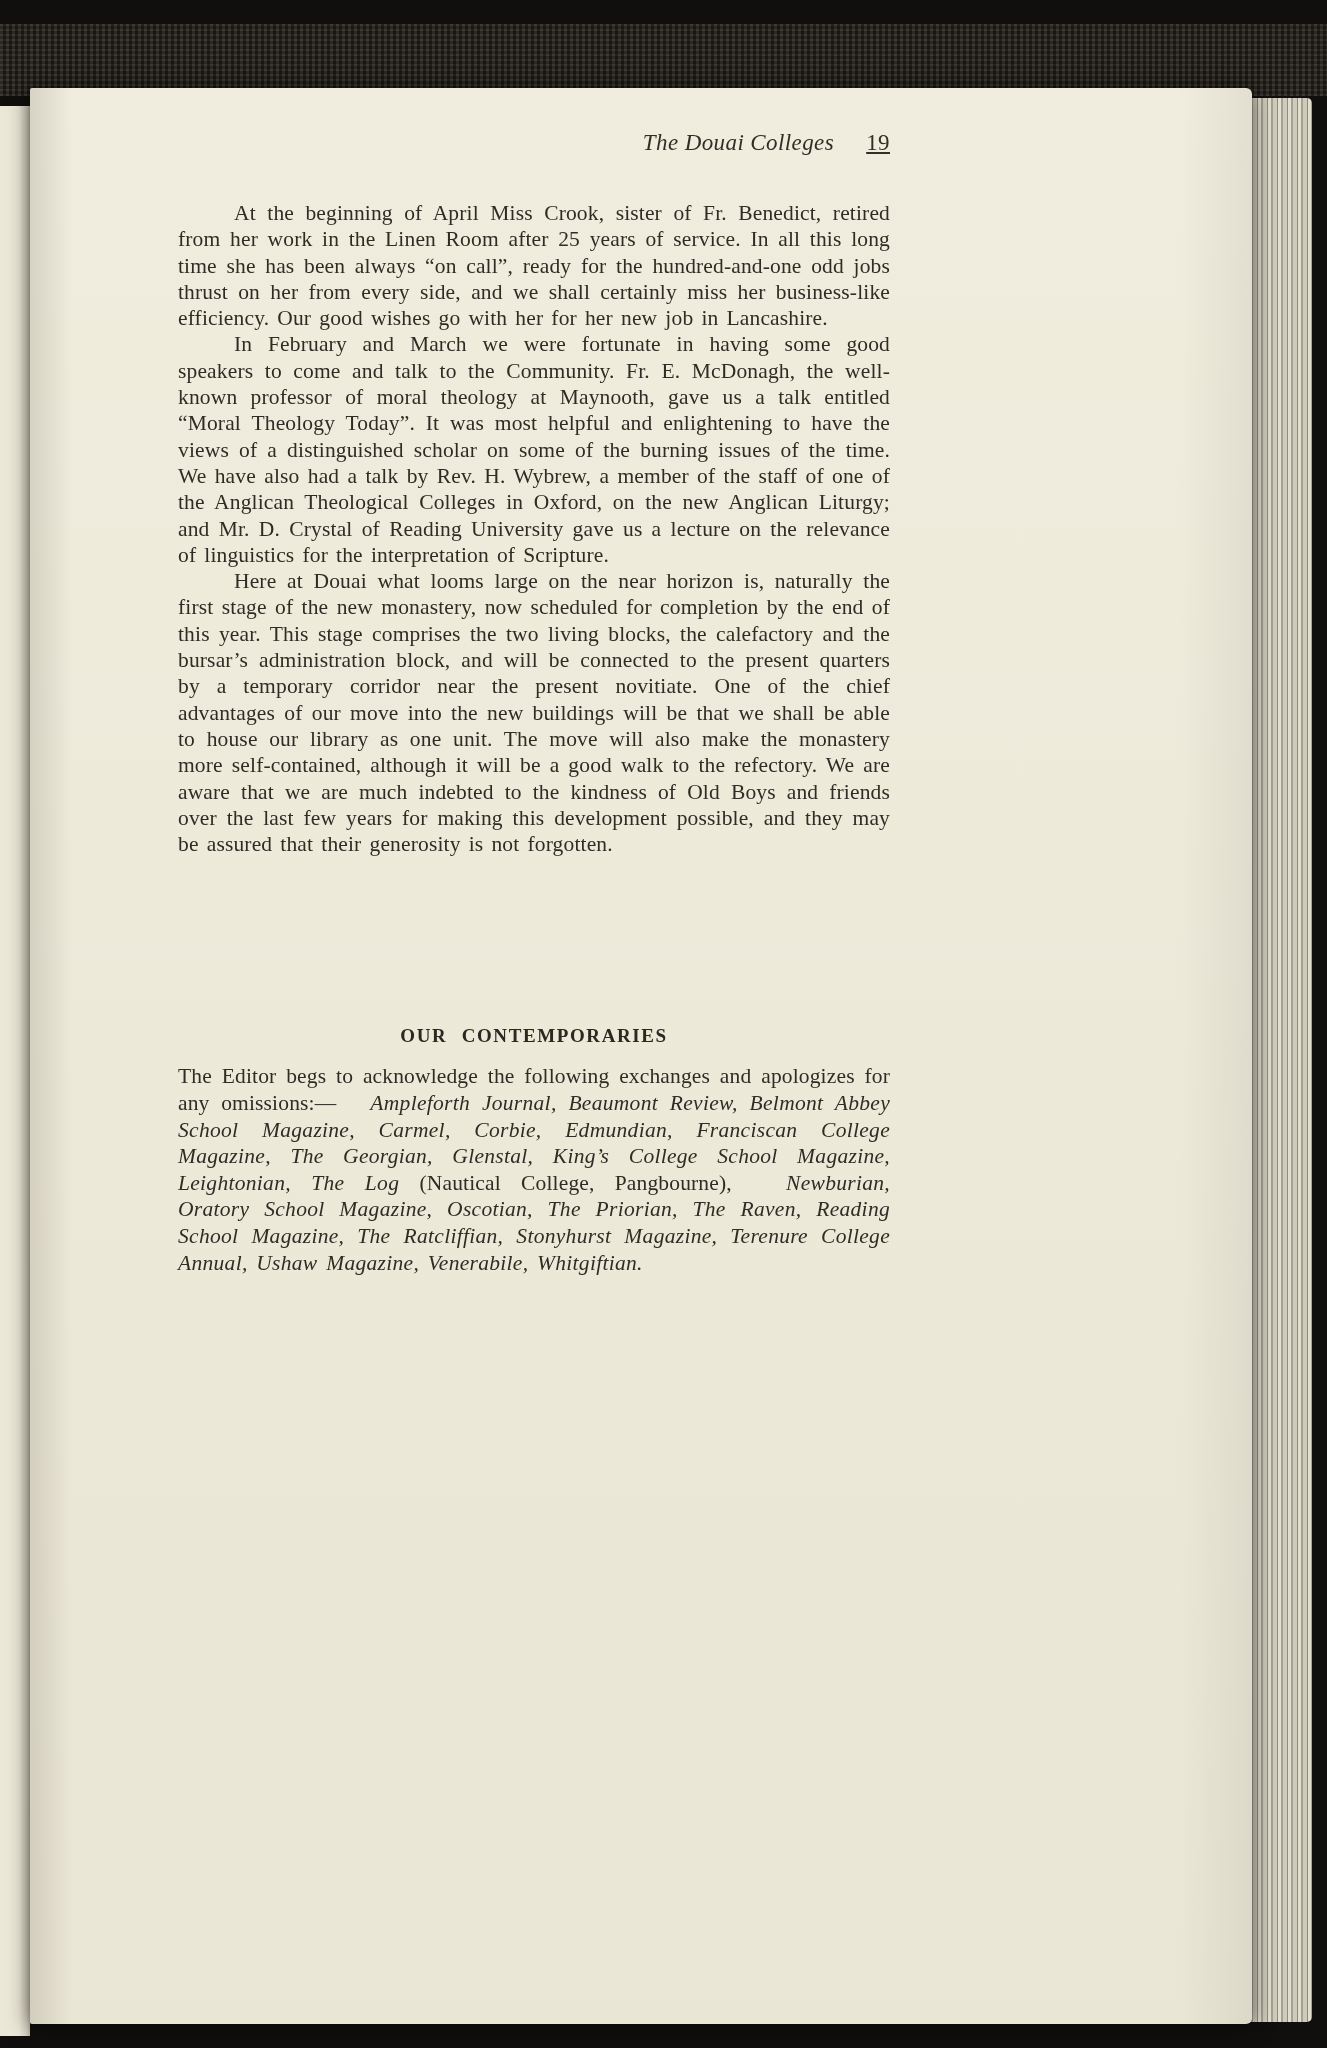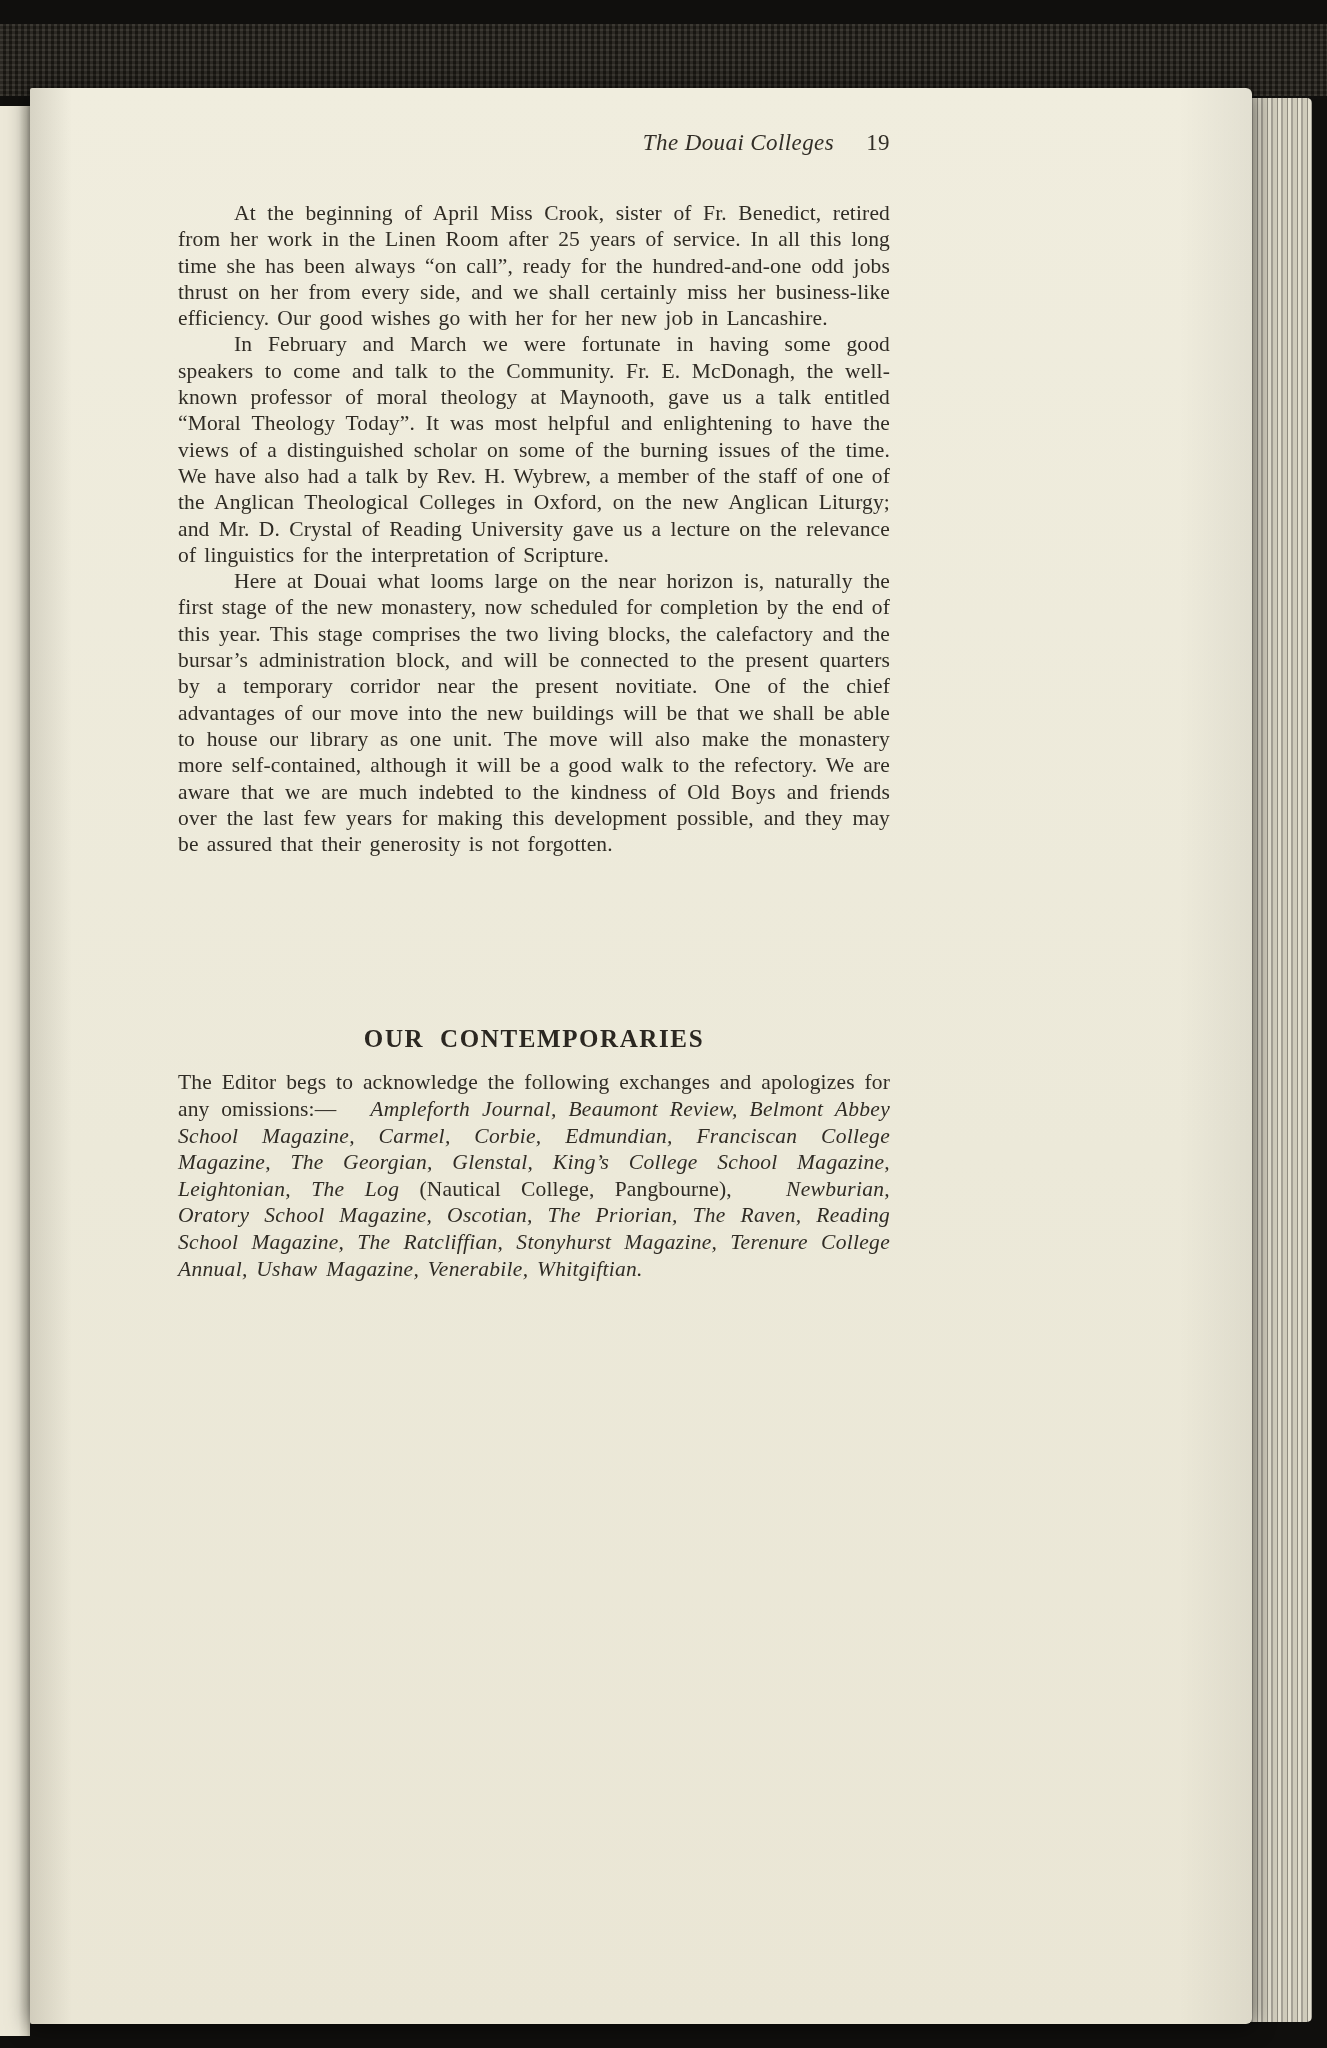--- a/index.html
+++ b/index.html
@@ -54,38 +54,39 @@
     text-align: right;
     font-style: italic;
     font-size: 23px;
     letter-spacing: .4px;
     color: #322e27;
   }
   .running-header .pagenum {
     font-style: normal;
     display: inline-block;
     margin-left: 26px;
+    text-decoration: underline;
   }
 
   .body-copy { margin-top: 44px; }
 
   .para {
     margin: 0;
     font-size: 21.5px;
     line-height: 26.3px;
     text-align: justify;
     letter-spacing: .15px;
     word-spacing: .12em;
     text-indent: 56px;
   }
 
   .section-heading {
     margin: 168px 0 16px 0;
     text-align: center;
-    font-size: 25px;
+    font-size: 19px;
     font-weight: bold;
     letter-spacing: 1.6px;
     word-spacing: 8px;
     color: #2b2721;
   }
 
   .contemporaries {
     margin: 0;
     font-size: 21.5px;
     line-height: 26.6px;

